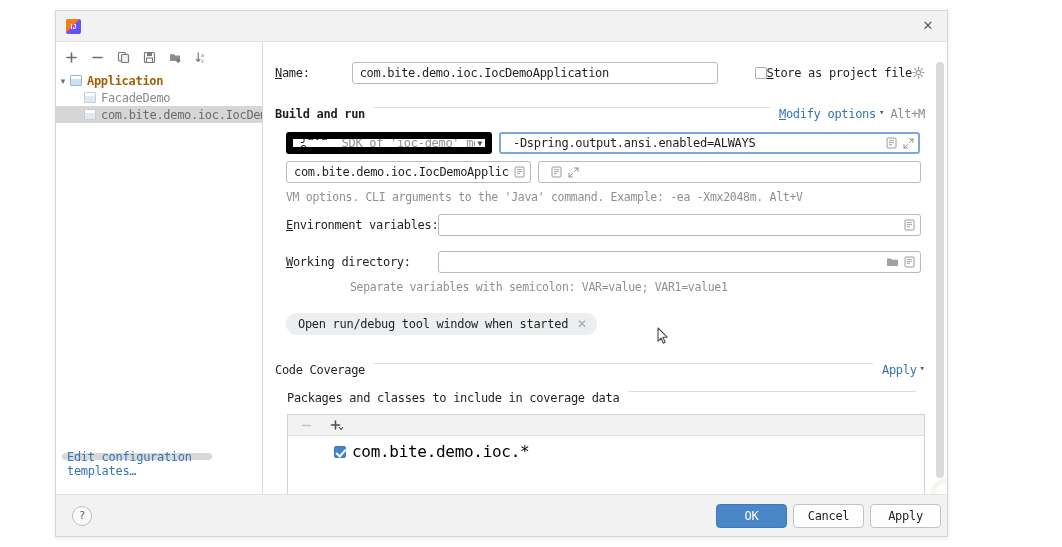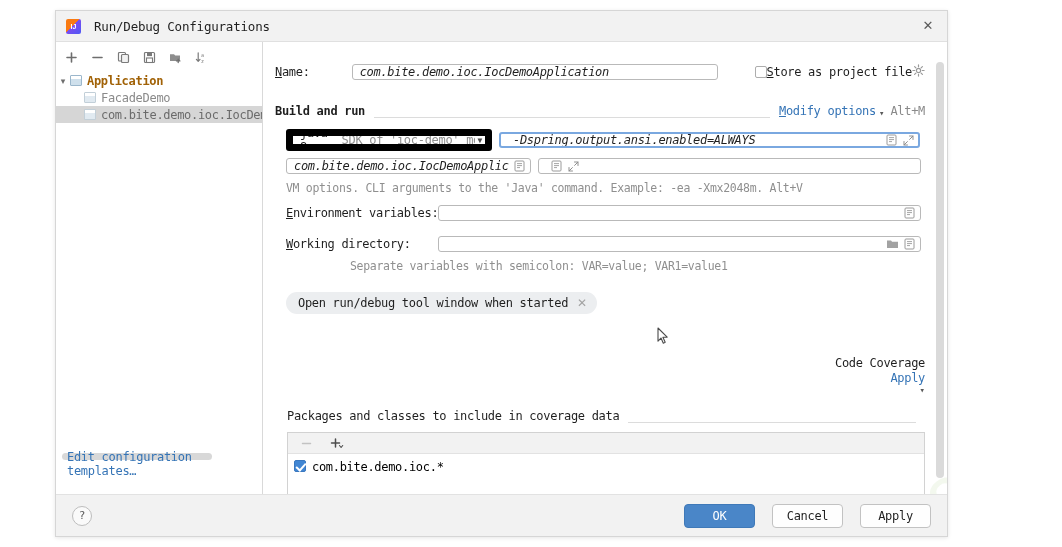--- a/index.html
+++ b/index.html
@@ -159,27 +159,26 @@
   .lbl {
     font-size: 12px; color: #1f1f1f; letter-spacing: -0.3px;
     white-space: nowrap;
   }
   .mn { text-decoration: underline; }
 
   .field {
     background: #ffffff;
     border: 1px solid #b9b9b9;
     border-radius: 3px;
-    height: 16px;
+    height: 22px;
     display: flex; align-items: center;
     padding: 0 4px 0 7px;
     font-size: 12px; color: #1f1f1f;
     letter-spacing: -0.3px;
     overflow: hidden;
-    font-style: italic;
   }
   .field.focused { border: 2px solid #7aa8e0; padding: 0 3px 0 6px; }
   .field .val { flex: 1 1 auto; white-space: nowrap; overflow: hidden; }
   .field .ph { color: #9a9a9a; }
 
   .ficon {
     width: 14px; height: 15px; flex: 0 0 14px;
     margin-left: 3px; cursor: pointer;
     display: flex; align-items: center; justify-content: center;
   }
@@ -200,21 +199,21 @@
   }
   .cb.checked::after {
     content: ""; position: absolute;
     left: 3px; top: 0px; width: 4px; height: 8px;
     border: solid #fff; border-width: 0 2px 2px 0;
     transform: rotate(42deg);
   }
 
   
   .sec-head {
-    display: flex; align-items: flex-end;
+    display: flex; align-items: flex-start;
     margin-top: 23px;
   }
   .sec-title { font-size: 12px; font-weight: bold; color: #1f1f1f; letter-spacing: -0.3px; }
   .sec-title.normal { font-weight: normal; }
   .sec-line { flex: 1 1 auto; height: 1px; background: #dcdcdc; margin: 0 9px; }
   .sec-link { font-size: 12px; color: #3574b6; cursor: pointer; letter-spacing: -0.3px; white-space: nowrap; }
   .sec-key { font-size: 12px; color: #8a8a8a; margin-left: 6px; letter-spacing: -0.3px; }
   .chev { font-size: 9px; color: #5a5a5a; margin-left: 3px; }
 
   .form-area { padding-left: 11px; }
@@ -251,38 +250,38 @@
     background: #fff;
     height: 88px;
   }
   .cov-toolbar {
     height: 21px; background: #f2f2f2;
     border-bottom: 1px solid #e2e2e2;
     display: flex; align-items: center; gap: 16px;
     padding-left: 11px;
   }
   .cov-list { padding: 6px 0 0 6px; }
-  .cov-item { display: flex; gap: 6px; font-size: 12px; letter-spacing: -0.3px; }
+  .cov-item { display: flex; align-items: center; gap: 6px; font-size: 16px; letter-spacing: -0.3px; margin-left: 40px; }
 
   
   .footer {
     position: absolute; left: 0; right: 0; bottom: 0; height: 42px;
     background: #f2f2f2;
     border-top: 1px solid #e2e2e2;
     display: flex; align-items: center;
   }
   .help-btn {
     margin-left: 16px;
     width: 20px; height: 20px; border-radius: 50%;
     border: 1px solid #bdbdbd; background: #fafafa;
     font-size: 11px; color: #5a5a5a;
     display: flex; align-items: center; justify-content: center;
     cursor: pointer;
   }
-  .btns { margin-left: auto; margin-right: 16px; display: flex; gap: 17px; }
+  .btns { margin-left: auto; margin-right: 6px; display: flex; gap: 6px; }
   .btn {
     height: 24px; min-width: 71px;
     border-radius: 4px; border: 1px solid #c2c2c2;
     background: #fefefe; color: #1f1f1f;
     font-size: 12px; letter-spacing: -0.3px;
     display: flex; align-items: center; justify-content: center;
     cursor: pointer;
     font-family: "DejaVu Sans Mono","Liberation Mono",monospace;
   }
   .btn.primary { background: #4a86c8; border-color: #3f79b8; color: #ffffff; }
@@ -292,21 +291,20 @@
 </style>
 </head>
 <body>
 
 <div id="page">
 
   <div class="dialog">
 
     <div class="titlebar">
       <div class="app-logo"></div>
-      <div class="title-text">Run/Debug Configurations</div>
       <div class="title-close">✕</div>
     </div>
 
     <div class="dialog-body">
 
       <div class="left-panel">
 
         <div class="tree-toolbar">
           <div class="tb-icon">
             <svg width="13" height="13" viewBox="0 0 13 13">
@@ -485,21 +483,21 @@
             <div class="hint" style="margin-left:64px;">Separate variables with semicolon: VAR=value; VAR1=value1</div>
 
             <div style="margin-top:19px;">
               <span class="chip">
                 <span>Open run/debug tool window when started</span>
                 <span class="x">✕</span>
               </span>
             </div>
           </div>
 
-          <div class="sec-head" style="margin-top:42px;flex-direction:column;">
+          <div class="sec-head" style="margin-top:28px;">
             <span class="sec-title normal">Code Coverage</span>
             <span class="sec-line"></span>
             <span class="sec-link">Apply</span>
             <span class="chev">▾</span>
           </div>
 
           <div class="sec-head" style="margin-top:14px; margin-left:12px;">
             <span class="sec-title normal">Packages and classes to include in coverage data</span>
             <span class="sec-line"></span>
           </div>

